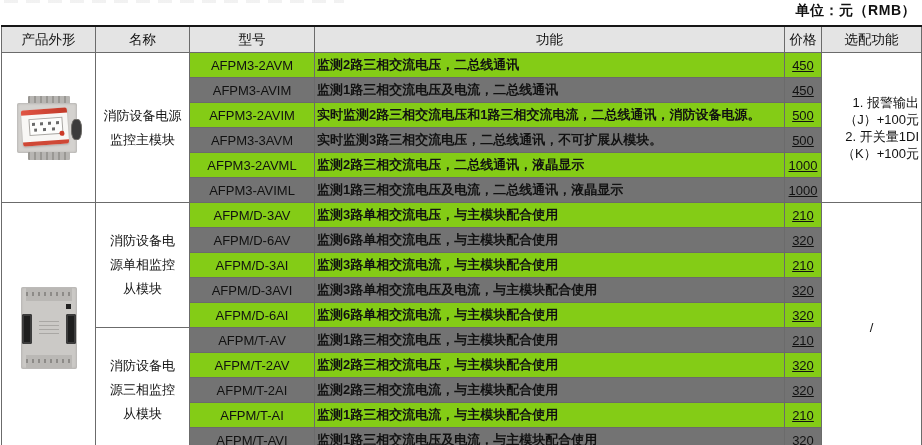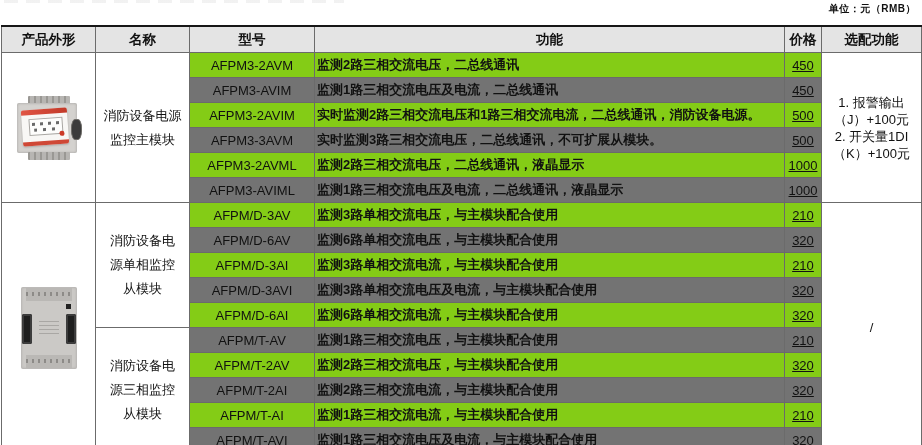--- a/index.html
+++ b/index.html
@@ -6,44 +6,44 @@
   body{
     width:922px;height:445px;position:relative;background:#ffffff;
     font-family:"Liberation Sans","DejaVu Sans",sans-serif;color:#111;
     overflow:hidden;
   }
   .artifact{
     position:absolute;top:0;left:4px;width:340px;height:3px;opacity:.35;
     background:repeating-linear-gradient(90deg,#d9d9d9 0 14px,transparent 14px 22px);
   }
   .unit-label{
-    position:absolute;top:2px;right:6px;font-size:10px;font-weight:600;
+    position:absolute;top:2px;right:6px;font-size:14px;font-weight:600;
     letter-spacing:.5px;
   }
   table.spec{
     position:absolute;top:25px;left:1px;width:920px;
     border-collapse:collapse;table-layout:fixed;
     border-left:1px solid #6b6b6b;border-right:1px solid #6b6b6b;
     border-top:2px solid #161616;border-bottom:3px solid #161616;
   }
   table.spec th, table.spec td{
     border:1px solid #6b6b6b;padding:0 2px;overflow:hidden;
   }
   table.spec th{
-    height:25px;background:#e4e4e4;font-size:13.5px;font-weight:700;text-align:center;
+    height:25px;background:#e4e4e4;font-size:13.5px;font-weight:400;text-align:center;
   }
   table.spec td{height:24px;font-size:13px;}
   tr.g td.data{background:#737373;}
   tr.w td.data{background:#84cc16;}
   td.model{text-align:center;font-size:12.5px;white-space:nowrap;}
   td.func{text-align:left;padding-left:5px;white-space:nowrap;font-weight:bold;}
   td.price{text-align:center;text-decoration:underline;}
   td.merged{background:#ffffff;vertical-align:middle;}
   td.name-cell{text-align:center;white-space:pre-line;line-height:24px;font-size:13px;}
-  td.opt-cell{white-space:pre-line;line-height:17px;font-size:13px;padding-left:7px;text-align:center;}
+  td.opt-cell{white-space:pre-line;line-height:17px;font-size:13px;padding-left:7px;text-align:right;}
   td.opt-slash{text-align:center;font-size:14px;}
   td.img-cell{text-align:center;}
 
   
   .dev1{position:relative;width:66px;height:70px;margin:0 auto;}
   .dev1 .term{position:absolute;left:12px;right:12px;height:8px;background:#b7b5b2;
     border-radius:1px;
     background-image:repeating-linear-gradient(90deg,#9a9894 0 2px,transparent 2px 6px);}
   .dev1 .term.top{top:3px;} .dev1 .term.bot{bottom:3px;}
   .dev1 .body{position:absolute;top:10px;bottom:10px;left:1px;right:5px;

